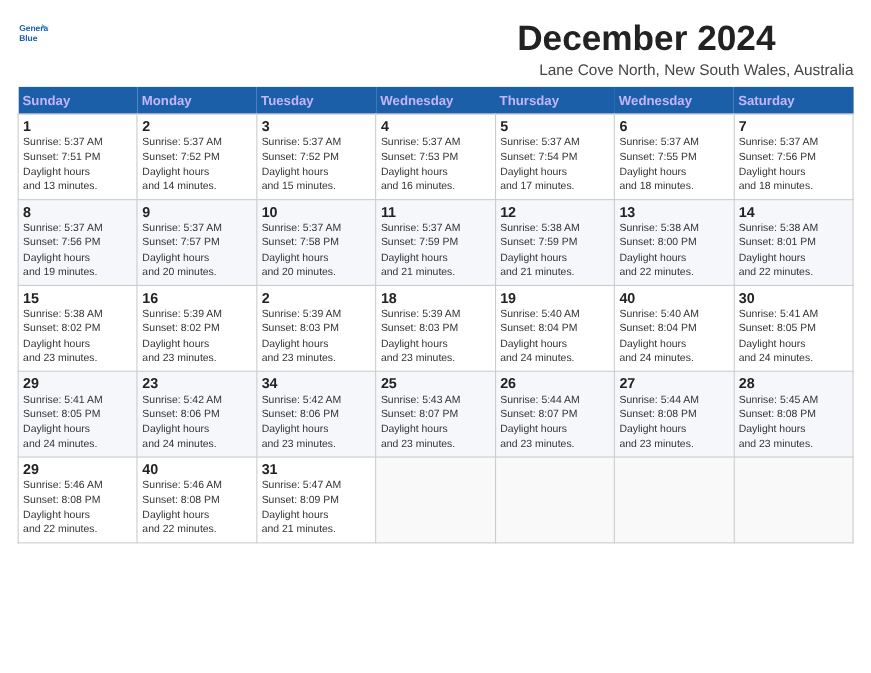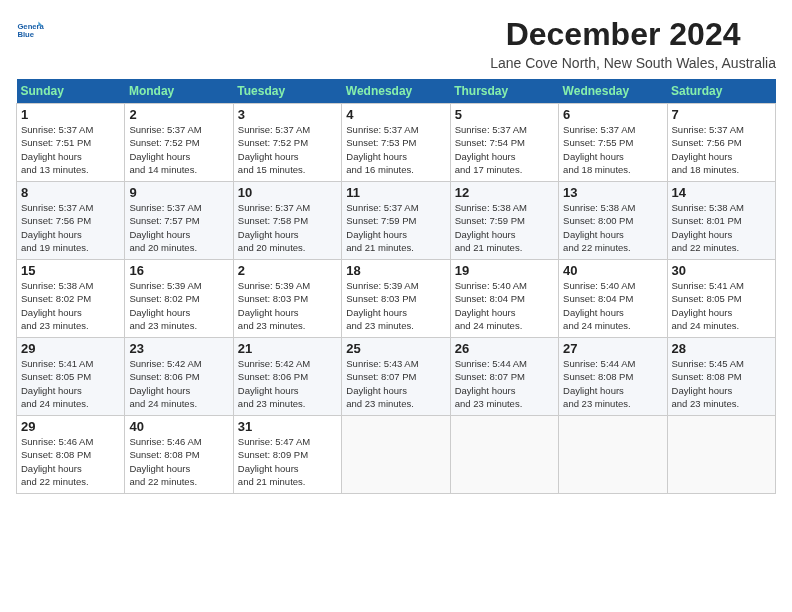--- a/index.html
+++ b/index.html
@@ -14,21 +14,21 @@
       display: flex;
       align-items: center;
       margin-bottom: 4px;
     }
     .logo-icon {
       width: 28px;
       height: 28px;
       margin-right: 4px;
     }
     .title-block {
-      text-align: center;
+      text-align: left;
     }
     .month-title {
       font-size: 32px;
       font-weight: bold;
       color: #222;
     }
     .location-title {
       font-size: 14px;
       color: #444;
       margin-top: 2px;
@@ -40,21 +40,21 @@
       align-items: flex-start;
       margin-bottom: 8px;
     }
     table {
       width: 100%;
       border-collapse: collapse;
       font-size: 10.5px;
     }
     th {
       background: #1a5fa8;
-      color: #86efac;
+      color: #c4b5fd;
       padding: 5px 4px;
       text-align: left;
       font-size: 12px;
       font-weight: bold;
     }
     td {
       border: 1px solid #ccc;
       padding: 3px 4px;
       vertical-align: top;
       width: 14.28%;
@@ -204,21 +204,21 @@
       <tr>
         <td>
         <span class="day-num">29</span>
         <span class="day-info">Sunrise: 5:41 AM<br>Sunset: 8:05 PM<br>Daylight hours<br>and 24 minutes.</span>
       </td>
         <td>
         <span class="day-num">23</span>
         <span class="day-info">Sunrise: 5:42 AM<br>Sunset: 8:06 PM<br>Daylight hours<br>and 24 minutes.</span>
       </td>
         <td>
-        <span class="day-num">21</span>
+        <span class="day-num">34</span>
         <span class="day-info">Sunrise: 5:42 AM<br>Sunset: 8:06 PM<br>Daylight hours<br>and 23 minutes.</span>
       </td>
         <td>
         <span class="day-num">25</span>
         <span class="day-info">Sunrise: 5:43 AM<br>Sunset: 8:07 PM<br>Daylight hours<br>and 23 minutes.</span>
       </td>
         <td>
         <span class="day-num">26</span>
         <span class="day-info">Sunrise: 5:44 AM<br>Sunset: 8:07 PM<br>Daylight hours<br>and 23 minutes.</span>
       </td>

